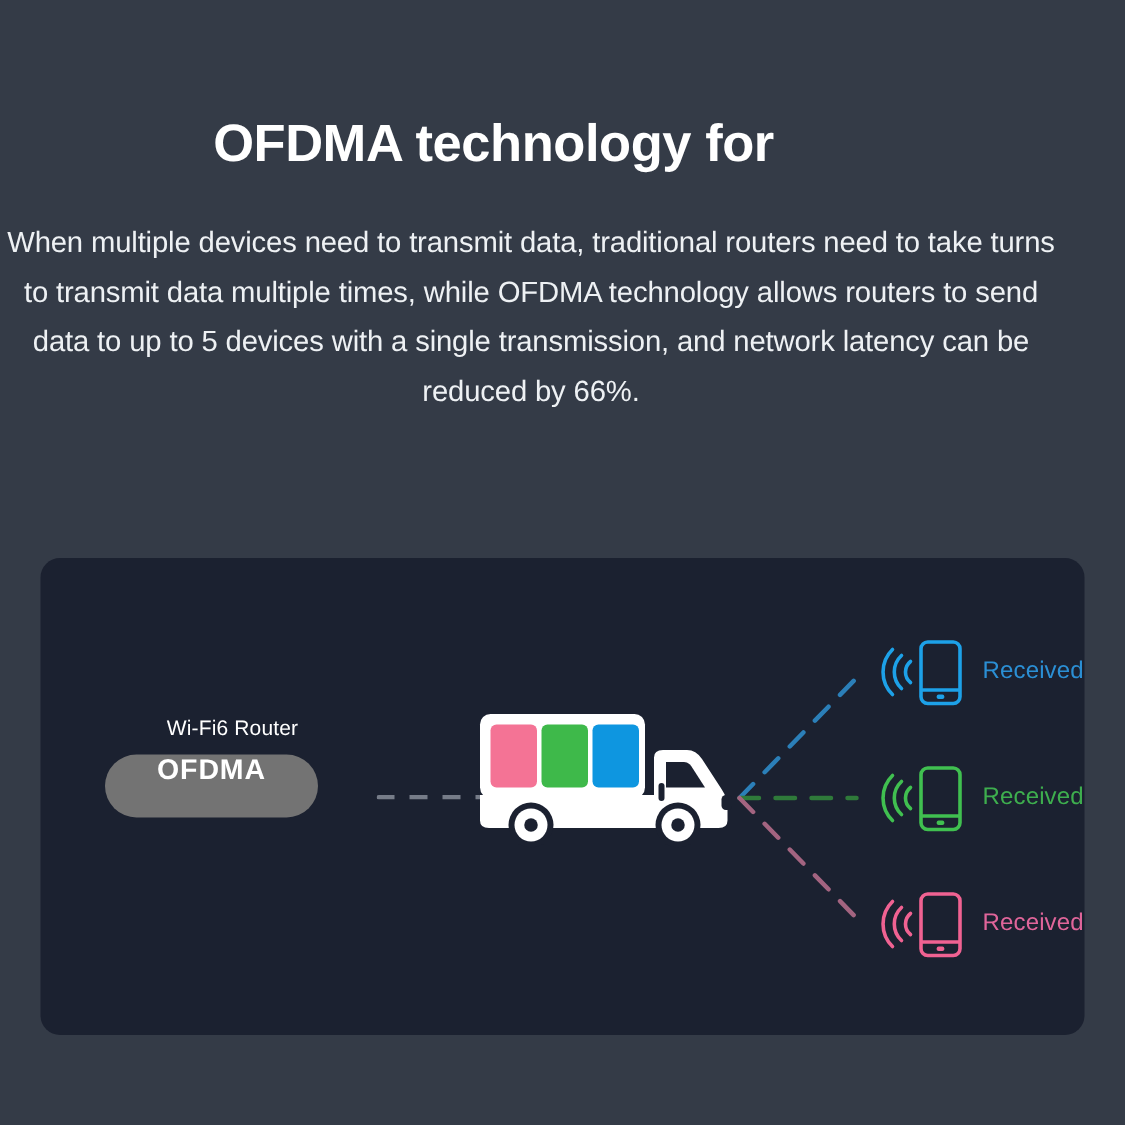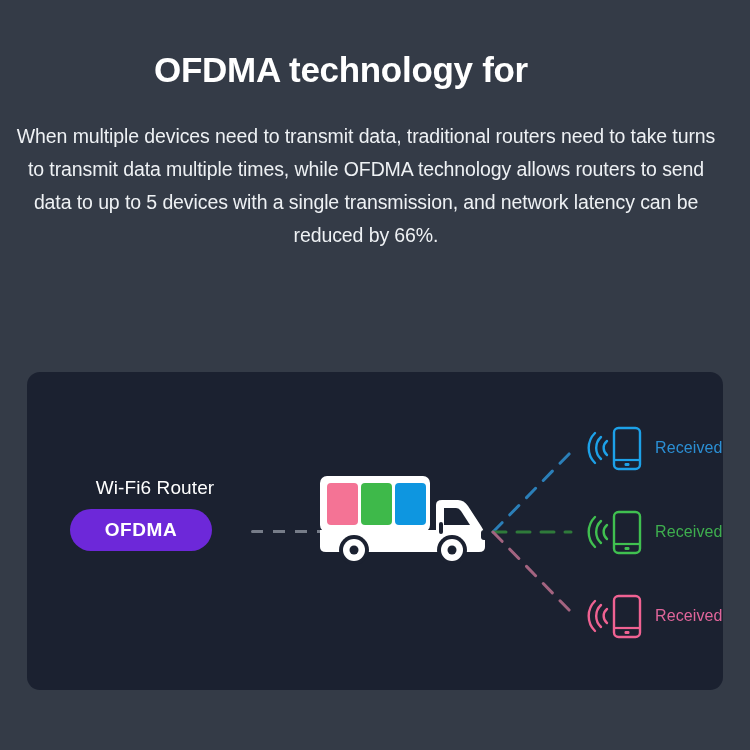--- a/index.html
+++ b/index.html
@@ -11,24 +11,24 @@
     height: 750px;
     background: #343b47;
     font-family: "Liberation Sans", sans-serif;
     overflow: hidden;
     position: relative;
   }
 
   
   .header {
     position: absolute;
-    left: 16px;
+    left: 4px;
     top: 0;
     width: 650px;
-    padding-top: 46px;
+    padding-top: 72px;
     box-sizing: border-box;
   }
   .title {
     color: #ffffff;
     font-size: 35px;
     font-weight: bold;
     line-height: 48px;
     text-align: center;
     letter-spacing: -0.3px;
     margin: 0 auto;
@@ -58,33 +58,33 @@
 
   
   .router-group {
     position: absolute;
     left: 43px;
     top: 105px;
     width: 185px;
   }
   .router-label {
     color: #ffffff;
-    font-size: 19px;
+    font-size: 14px;
     text-align: center;
     letter-spacing: 0.1px;
     width: 170px;
     margin: 0 0 10px 0;
   }
   .ofdma-pill {
     width: 142px;
     height: 42px;
-    background: #6d28d9;
+    background: #737373;
     border-radius: 21px;
     display: flex;
-    align-items: center;
+    align-items: flex-start;
     justify-content: center;
     box-sizing: border-box;
   }
   .ofdma-pill-label {
     color: #ffffff;
     font-size: 19px;
     font-weight: bold;
     letter-spacing: 0.6px;
   }
 

